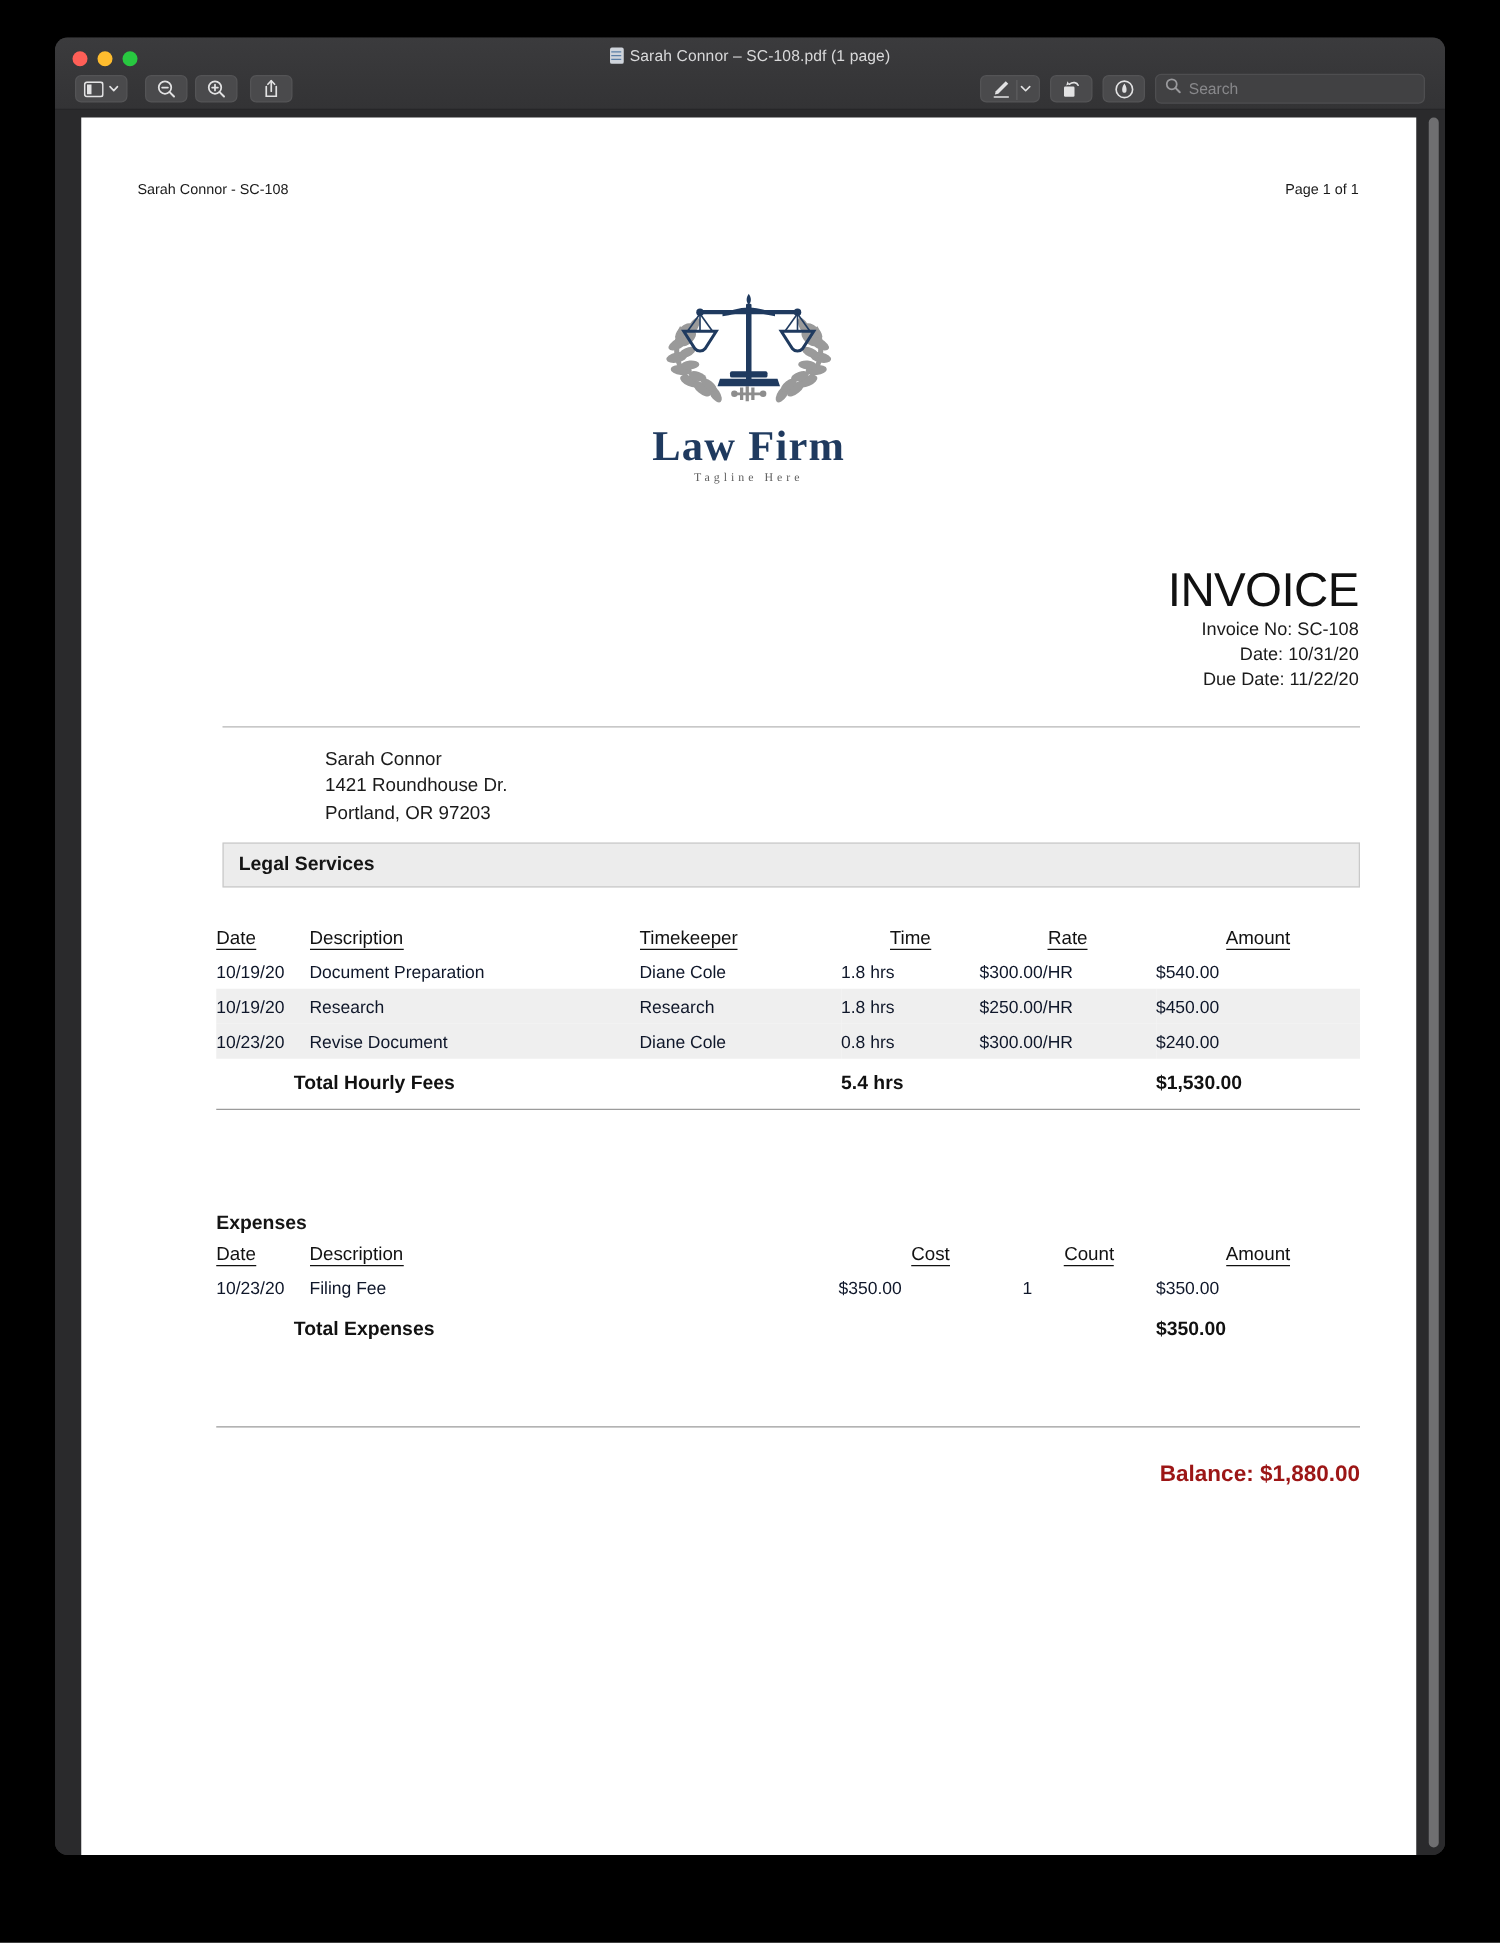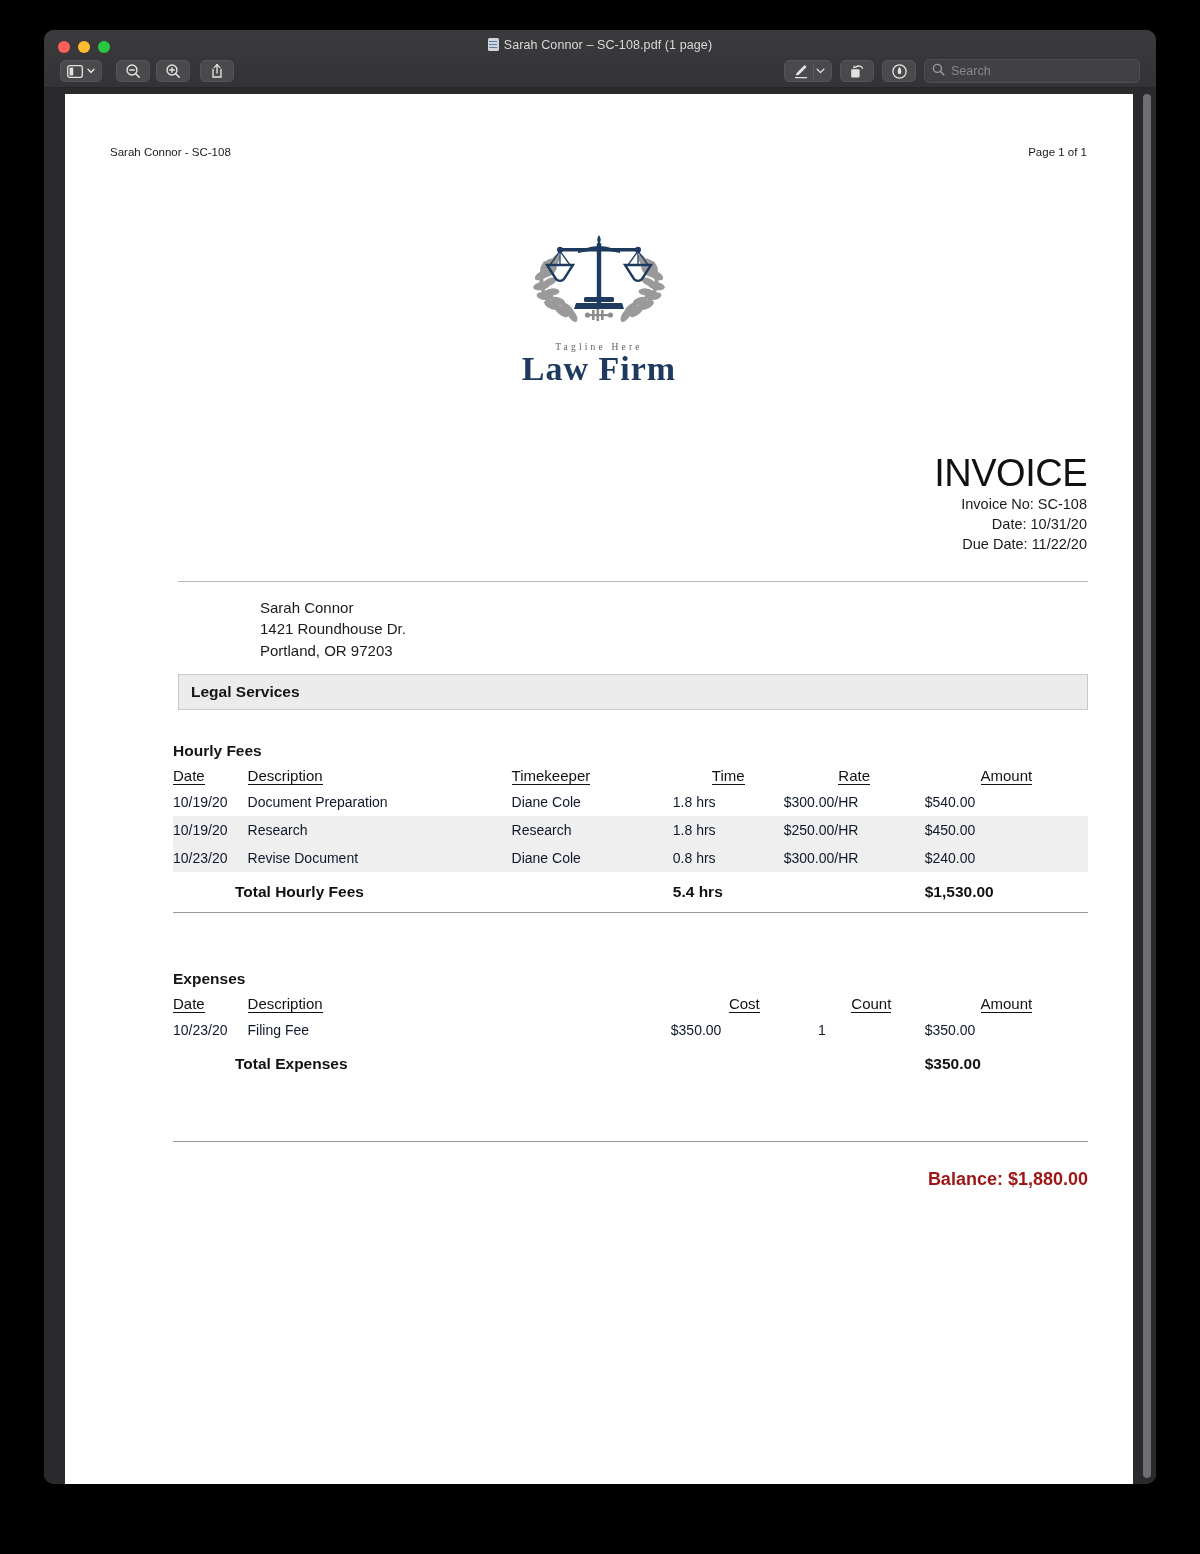--- a/index.html
+++ b/index.html
@@ -406,22 +406,22 @@
             <line x1="36" y1="22" x2="26" y2="36" stroke="#1f3a5f" stroke-width="1.3"></line>
             <line x1="36" y1="22" x2="36" y2="36" stroke="#1f3a5f" stroke-width="1.3"></line>
             <line x1="36" y1="22" x2="46" y2="36" stroke="#1f3a5f" stroke-width="1.3"></line>
 
             <path d="M101 36 L127 36 L118 50 C116 52.5 112 52.5 110 50 Z" fill="none" stroke="#1f3a5f" stroke-width="2.4"></path>
             <line x1="114" y1="22" x2="104" y2="36" stroke="#1f3a5f" stroke-width="1.3"></line>
             <line x1="114" y1="22" x2="114" y2="36" stroke="#1f3a5f" stroke-width="1.3"></line>
             <line x1="114" y1="22" x2="124" y2="36" stroke="#1f3a5f" stroke-width="1.3"></line>
           </g>
         </svg>
+        <div id="logo-name">Law Firm</div>
         <div id="logo-tagline">Tagline Here</div>
-        <div id="logo-name">Law Firm</div>
       </div>
 
 
       <div id="invoice-block">
         <div id="invoice-word">INVOICE</div>
         <div class="inv-line">Invoice No: SC-108</div>
         <div class="inv-line">Date: 10/31/20</div>
         <div class="inv-line">Due Date: 11/22/20</div>
       </div>
 
@@ -431,21 +431,20 @@
         <div class="client-line">Sarah Connor</div>
         <div class="client-line">1421 Roundhouse Dr.</div>
         <div class="client-line">Portland, OR 97203</div>
       </div>
 
       <div id="service-bar">
         <span id="service-bar-label">Legal Services</span>
       </div>
 
       <div class="section" id="sec-hourly" style="top: 648px;">
-        <div class="section-title">Hourly Fees</div>
         <table class="inv">
           <colgroup>
             <col class="hc-date">
               <col class="hc-desc">
               <col class="hc-tk">
             <col class="hc-time">
               <col class="hc-rate">
               <col class="hc-amt">
           </colgroup>
           <thead>

